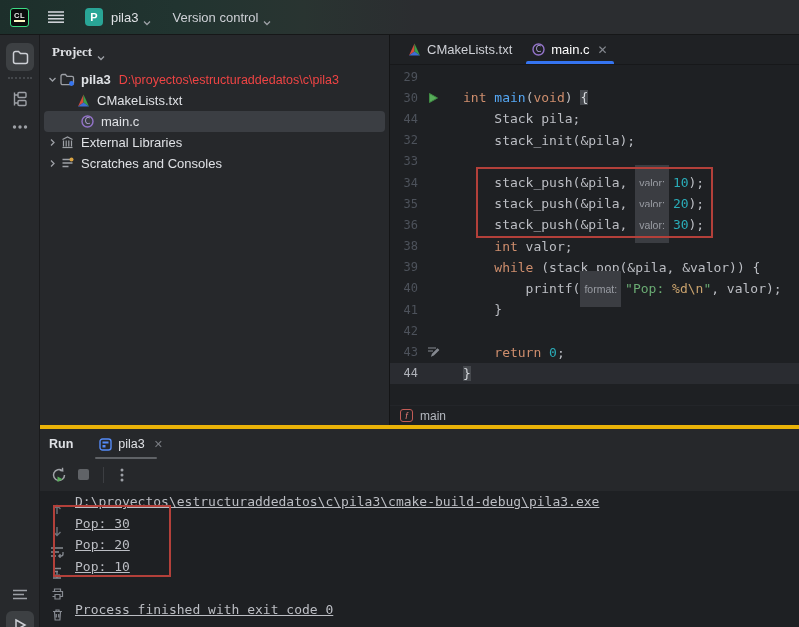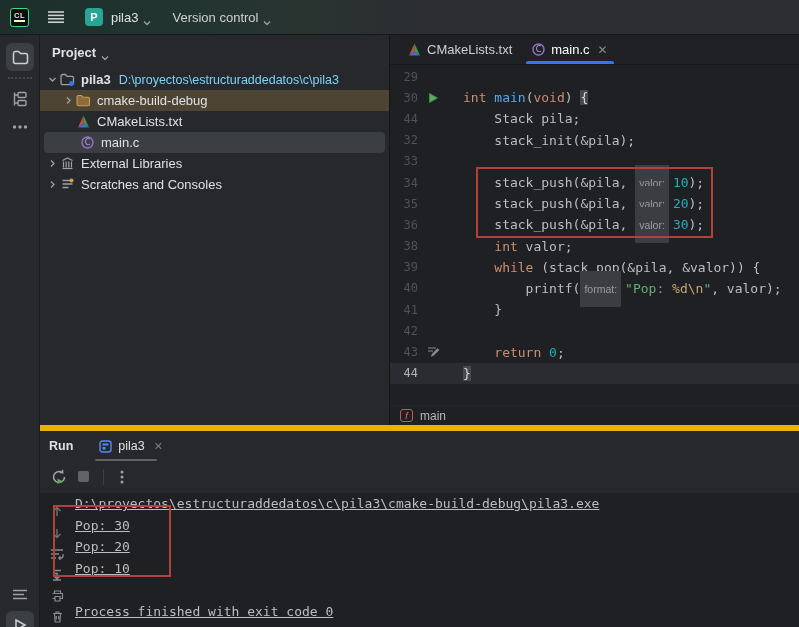--- a/index.html
+++ b/index.html
@@ -26,25 +26,25 @@
   
   #rail { left:0; top:35px; width:40px; height:592px; background:#27292c; border-right:1px solid #1a1b1d; }
   .rail-btn { position:absolute; left:6px; width:28px; height:28px; border-radius:6px;
     display:flex; align-items:center; justify-content:center; }
   .rail-btn.active { background:#3d4043; }
   .rail-dots { position:absolute; left:8px; width:24px; border-top:2px dotted #44474b; }
 
   
   #project { left:40px; top:35px; width:350px; height:390px; background:#26282b; border-right:1px solid #141516; }
   #project-header { display:flex; align-items:center; height:34px; padding-left:12px; }
-  #project-title { color:#dfe1e5; font-size:13px; font-weight:bold; }
+  #project-title { color:#dfe1e5; font-size:13px; font-weight:bold;font-family:Liberation Serif, serif; }
   .tree-row { height:21px; display:flex; align-items:center; white-space:nowrap; color:#dfe1e5; font-size:13px; }
   .tree-row .tchev { width:14px; height:14px; flex:0 0 14px; display:flex; align-items:center; justify-content:center; }
   .tree-row .ticon { width:17px; height:16px; flex:0 0 17px; margin-right:5px; display:flex; align-items:center; justify-content:center; }
-  .tree-row .tpath { color:#7dd3fc; margin-left:8px; font-size:12.5px; }
+  .tree-row .tpath { color:#ef4444; margin-left:8px; font-size:12.5px; }
   .tree-row.sel { background:#3b3e43; border-radius:4px; margin:0 4px; }
   .tree-row.build { background:#4d4434; }
   .tree-row.root .tlabel { font-weight:bold; }
 
   
   #editor { left:390px; top:35px; width:409px; height:390px; background:#1e2023; }
   #tabbar { height:30px; background:#1f2124; border-bottom:1px solid #17181a; display:flex; align-items:stretch; padding-left:8px; }
   .etab { display:flex; align-items:center; padding:0 10px; position:relative; color:#ced0d6; font-size:13px; }
   .etab .ticon { margin-right:6px; display:flex; }
   .etab.active { color:#ffffff; }
@@ -68,21 +68,21 @@
   .tk-bh { color:#d5d8dc; background:#45484d; }
   .tk-hint { background:#3b3d42; color:#999ca3; font-size:10.5px; border-radius:0;
     padding:12px 4px; margin-right:4px; font-family:"Liberation Sans", sans-serif; }
   #breadcrumb { position:absolute; left:0; top:370px; width:409px; height:20px; background:#1e2023;
     display:flex; align-items:center; padding-left:10px; border-top:1px solid #232529; }
   #fn-icon { width:13px; height:13px; border:1px solid #c25b56; border-radius:3px; color:#db7a75;
     font-size:9px; font-style:italic; display:flex; align-items:center; justify-content:center; margin-right:7px; }
   #breadcrumb-label { color:#b4b8bf; font-size:12px; }
 
   
-  #runpanel { left:40px; top:425px; width:759px; height:202px; background:#26282b; border-top:6px solid #eab308; }
+  #runpanel { left:40px; top:425px; width:759px; height:202px; background:#26282b; border-top:4px solid #eab308; }
   #run-header { height:30px; display:flex; align-items:center; }
   #run-title { color:#dfe1e5; font-size:12.5px; font-weight:bold; margin-left:9px; }
   #run-tab { display:flex; align-items:center; margin-left:22px; position:relative; height:100%; padding:0 4px; }
   #run-tab-label { color:#dfe1e5; font-size:12.5px; margin-left:6px; }
   #run-tab .closex { color:#7a7d83; margin-left:9px; font-size:11px; }
   #run-tab::after { content:""; position:absolute; left:0; right:10px; bottom:0; height:2px; background:#5f6266; border-radius:2px; }
   #run-toolbar { height:31px; display:flex; align-items:center; padding-left:8px; }
   .tb-ic { width:22px; height:22px; display:flex; align-items:center; justify-content:center; margin-right:2px; }
   .tb-sep { width:1px; height:16px; background:#3c3e42; margin:0 7px; }
   #console { position:absolute; left:0; top:62px; width:759px; height:140px; background:#1e2023; }
@@ -187,33 +187,20 @@
             </svg>
           </span>
           <span class="ticon">
             <svg width="15" height="13" viewBox="0 0 15 13">
               <path d="M1 3 a1.5 1.5 0 0 1 1.5-1.5 h3 l1.5 1.8 h5 A1.5 1.5 0 0 1 13.5 4.8 v5.4 a1.5 1.5 0 0 1 -1.5 1.5 h-9.5 A1.5 1.5 0 0 1 1 10.2 z" fill="none" stroke="#9da0a6" stroke-width="1.3"></path>
               <circle cx="11.5" cy="10.5" r="2.4" fill="#3574f0"></circle>
             </svg>
           </span>
           <span class="tlabel">pila3</span>
           <span class="tpath">D:\proyectos\estructuraddedatos\c\pila3</span>
-        </div>
-        <div class="tree-row build" style="padding-left: 21px;">
-          <span class="tchev">
-            <svg width="9" height="9" viewBox="0 0 9 9">
-              <polyline points="3,1.5 6,4.5 3,7.5" fill="none" stroke="#9da0a6" stroke-width="1.3"></polyline>
-            </svg>
-          </span>
-          <span class="ticon">
-            <svg width="15" height="13" viewBox="0 0 15 13">
-              <path d="M1 3 a1.5 1.5 0 0 1 1.5-1.5 h3 l1.5 1.8 h5 A1.5 1.5 0 0 1 13.5 4.8 v5.4 a1.5 1.5 0 0 1 -1.5 1.5 h-9.5 A1.5 1.5 0 0 1 1 10.2 z" fill="#8c6b3f" stroke="#c99b57" stroke-width="1.1"></path>
-            </svg>
-          </span>
-          <span class="tlabel">cmake-build-debug</span>
         </div>
         <div class="tree-row" style="padding-left: 21px;">
           <span class="tchev"></span>
           <span class="ticon">
             <svg width="13" height="13" viewBox="0 0 13 13">
               <polygon points="6.5,0.5 1,12.5 6.5,8.5" fill="#d44a3a"></polygon>
               <polygon points="6.5,0.5 12,12.5 6.5,8.5" fill="#3a9e48"></polygon>
               <polygon points="1,12.5 12,12.5 6.5,8.5" fill="#3f6fd4"></polygon>
             </svg>
           </span>

